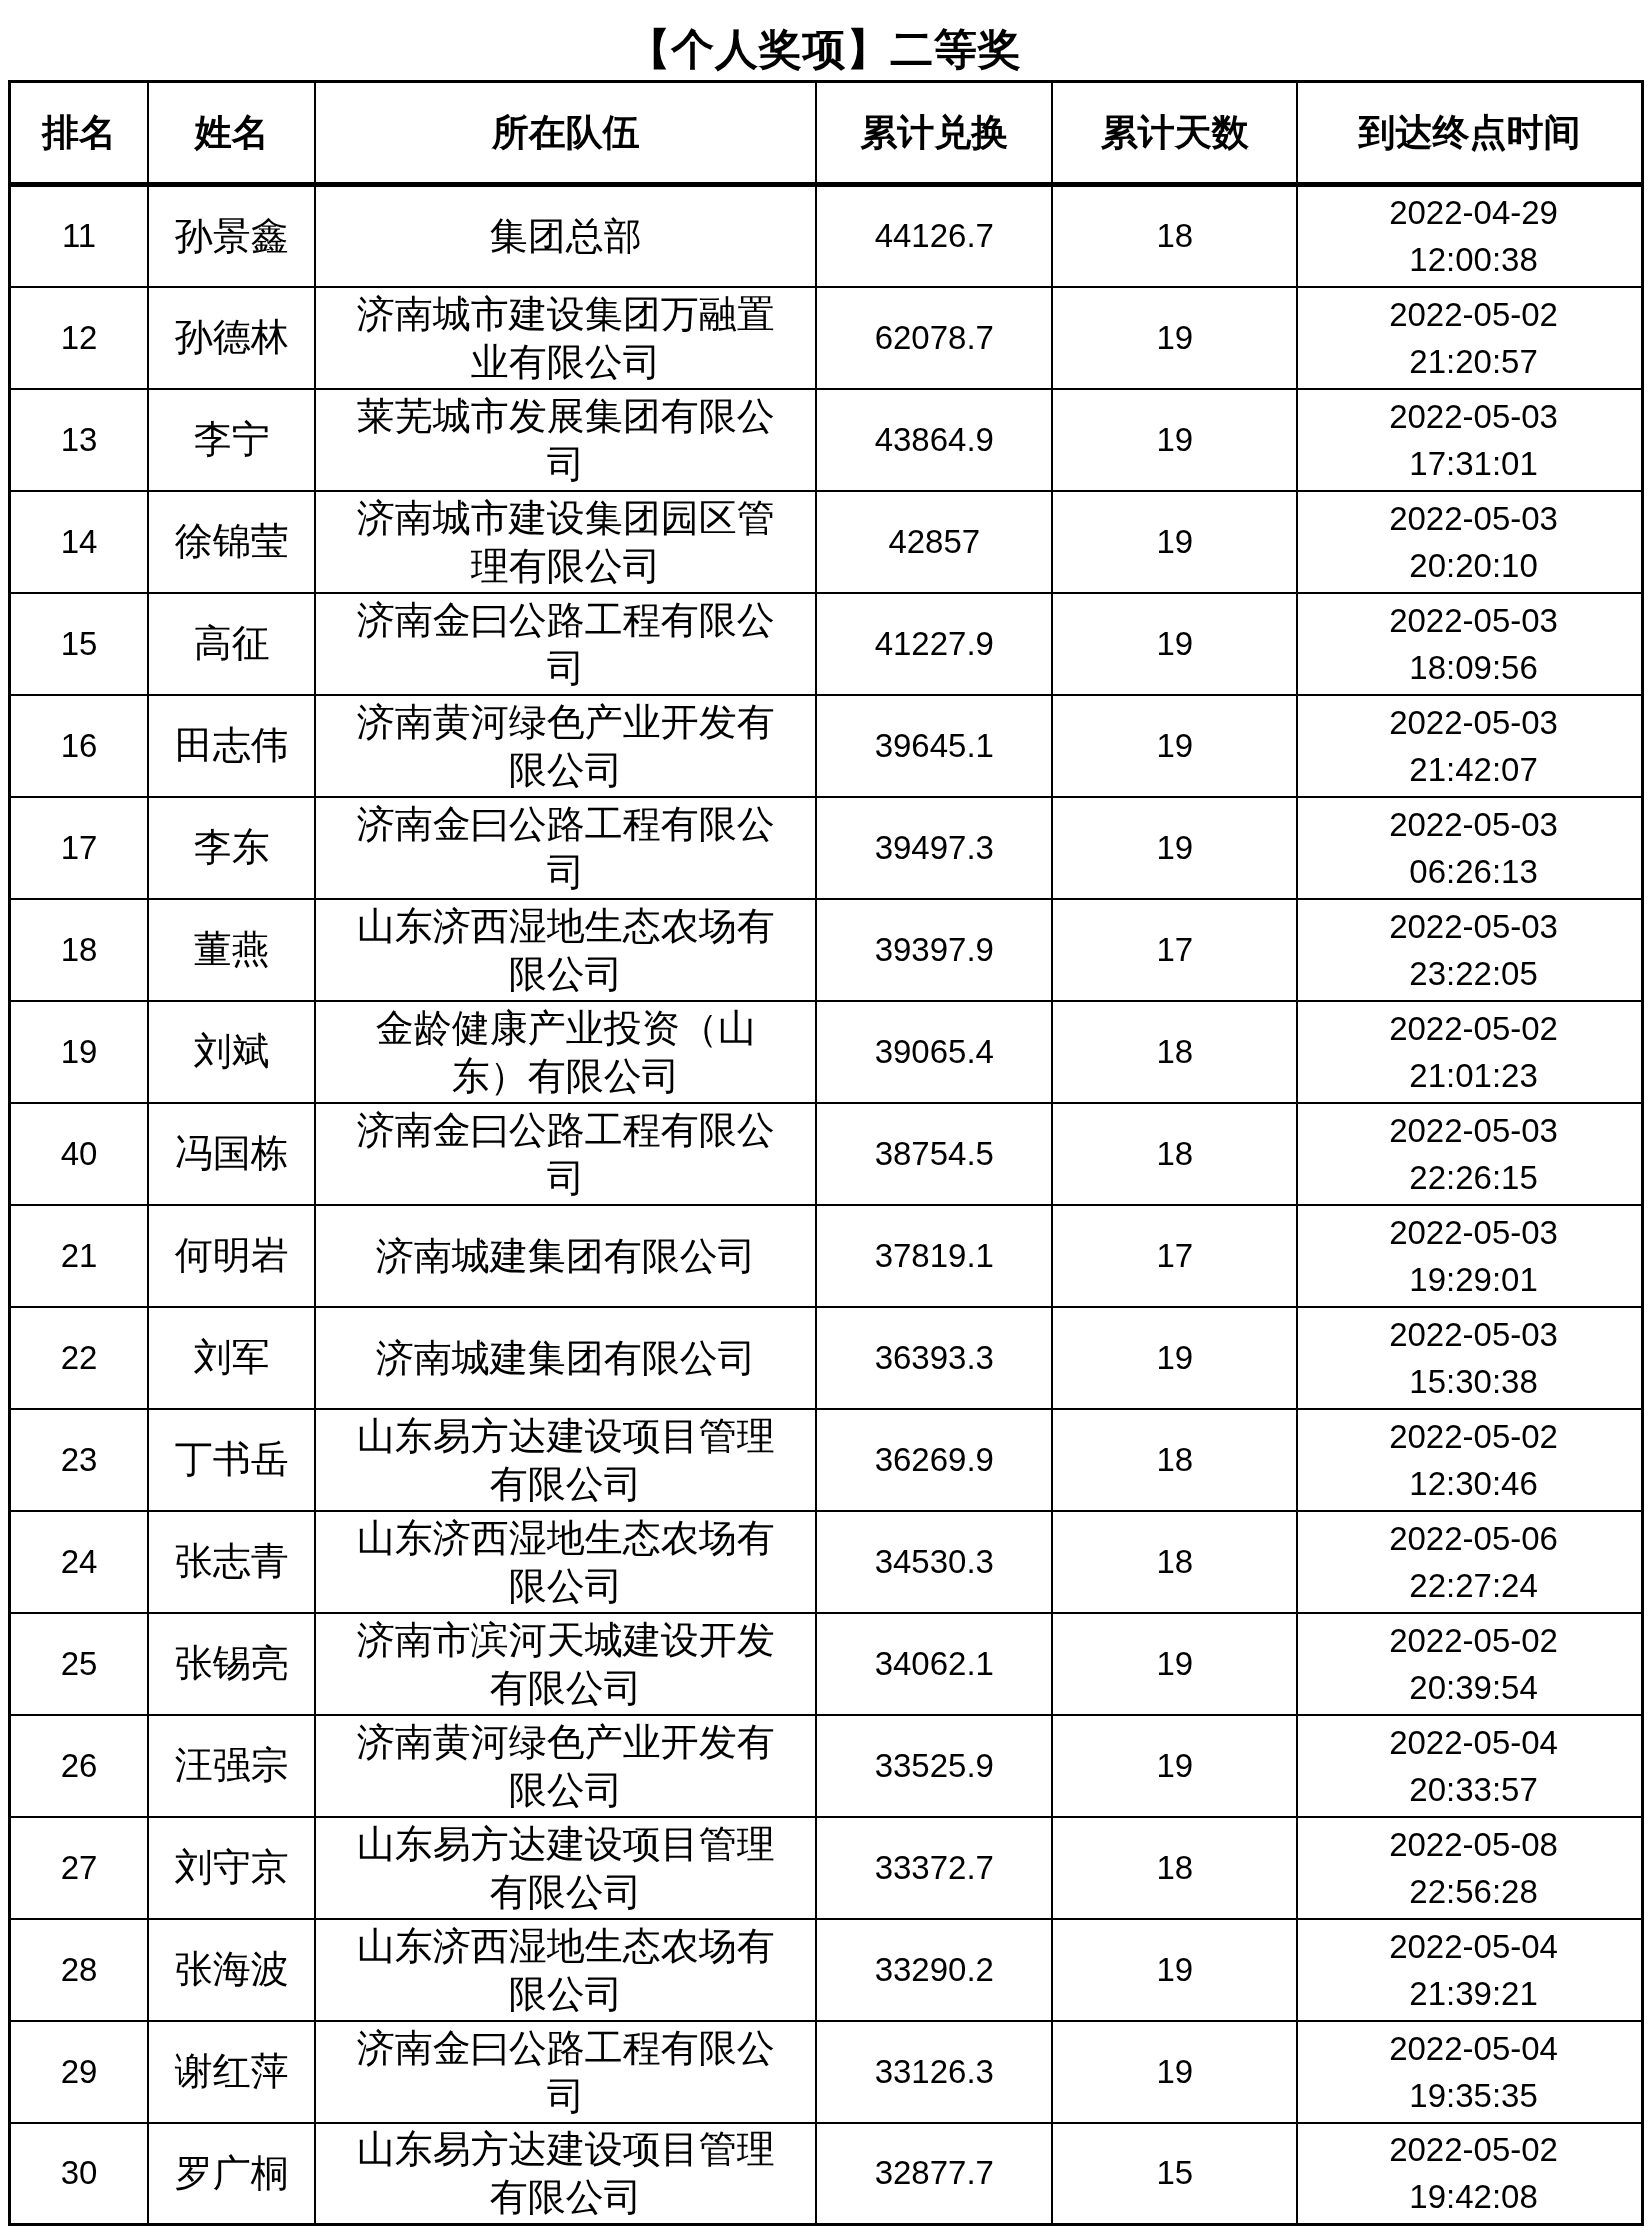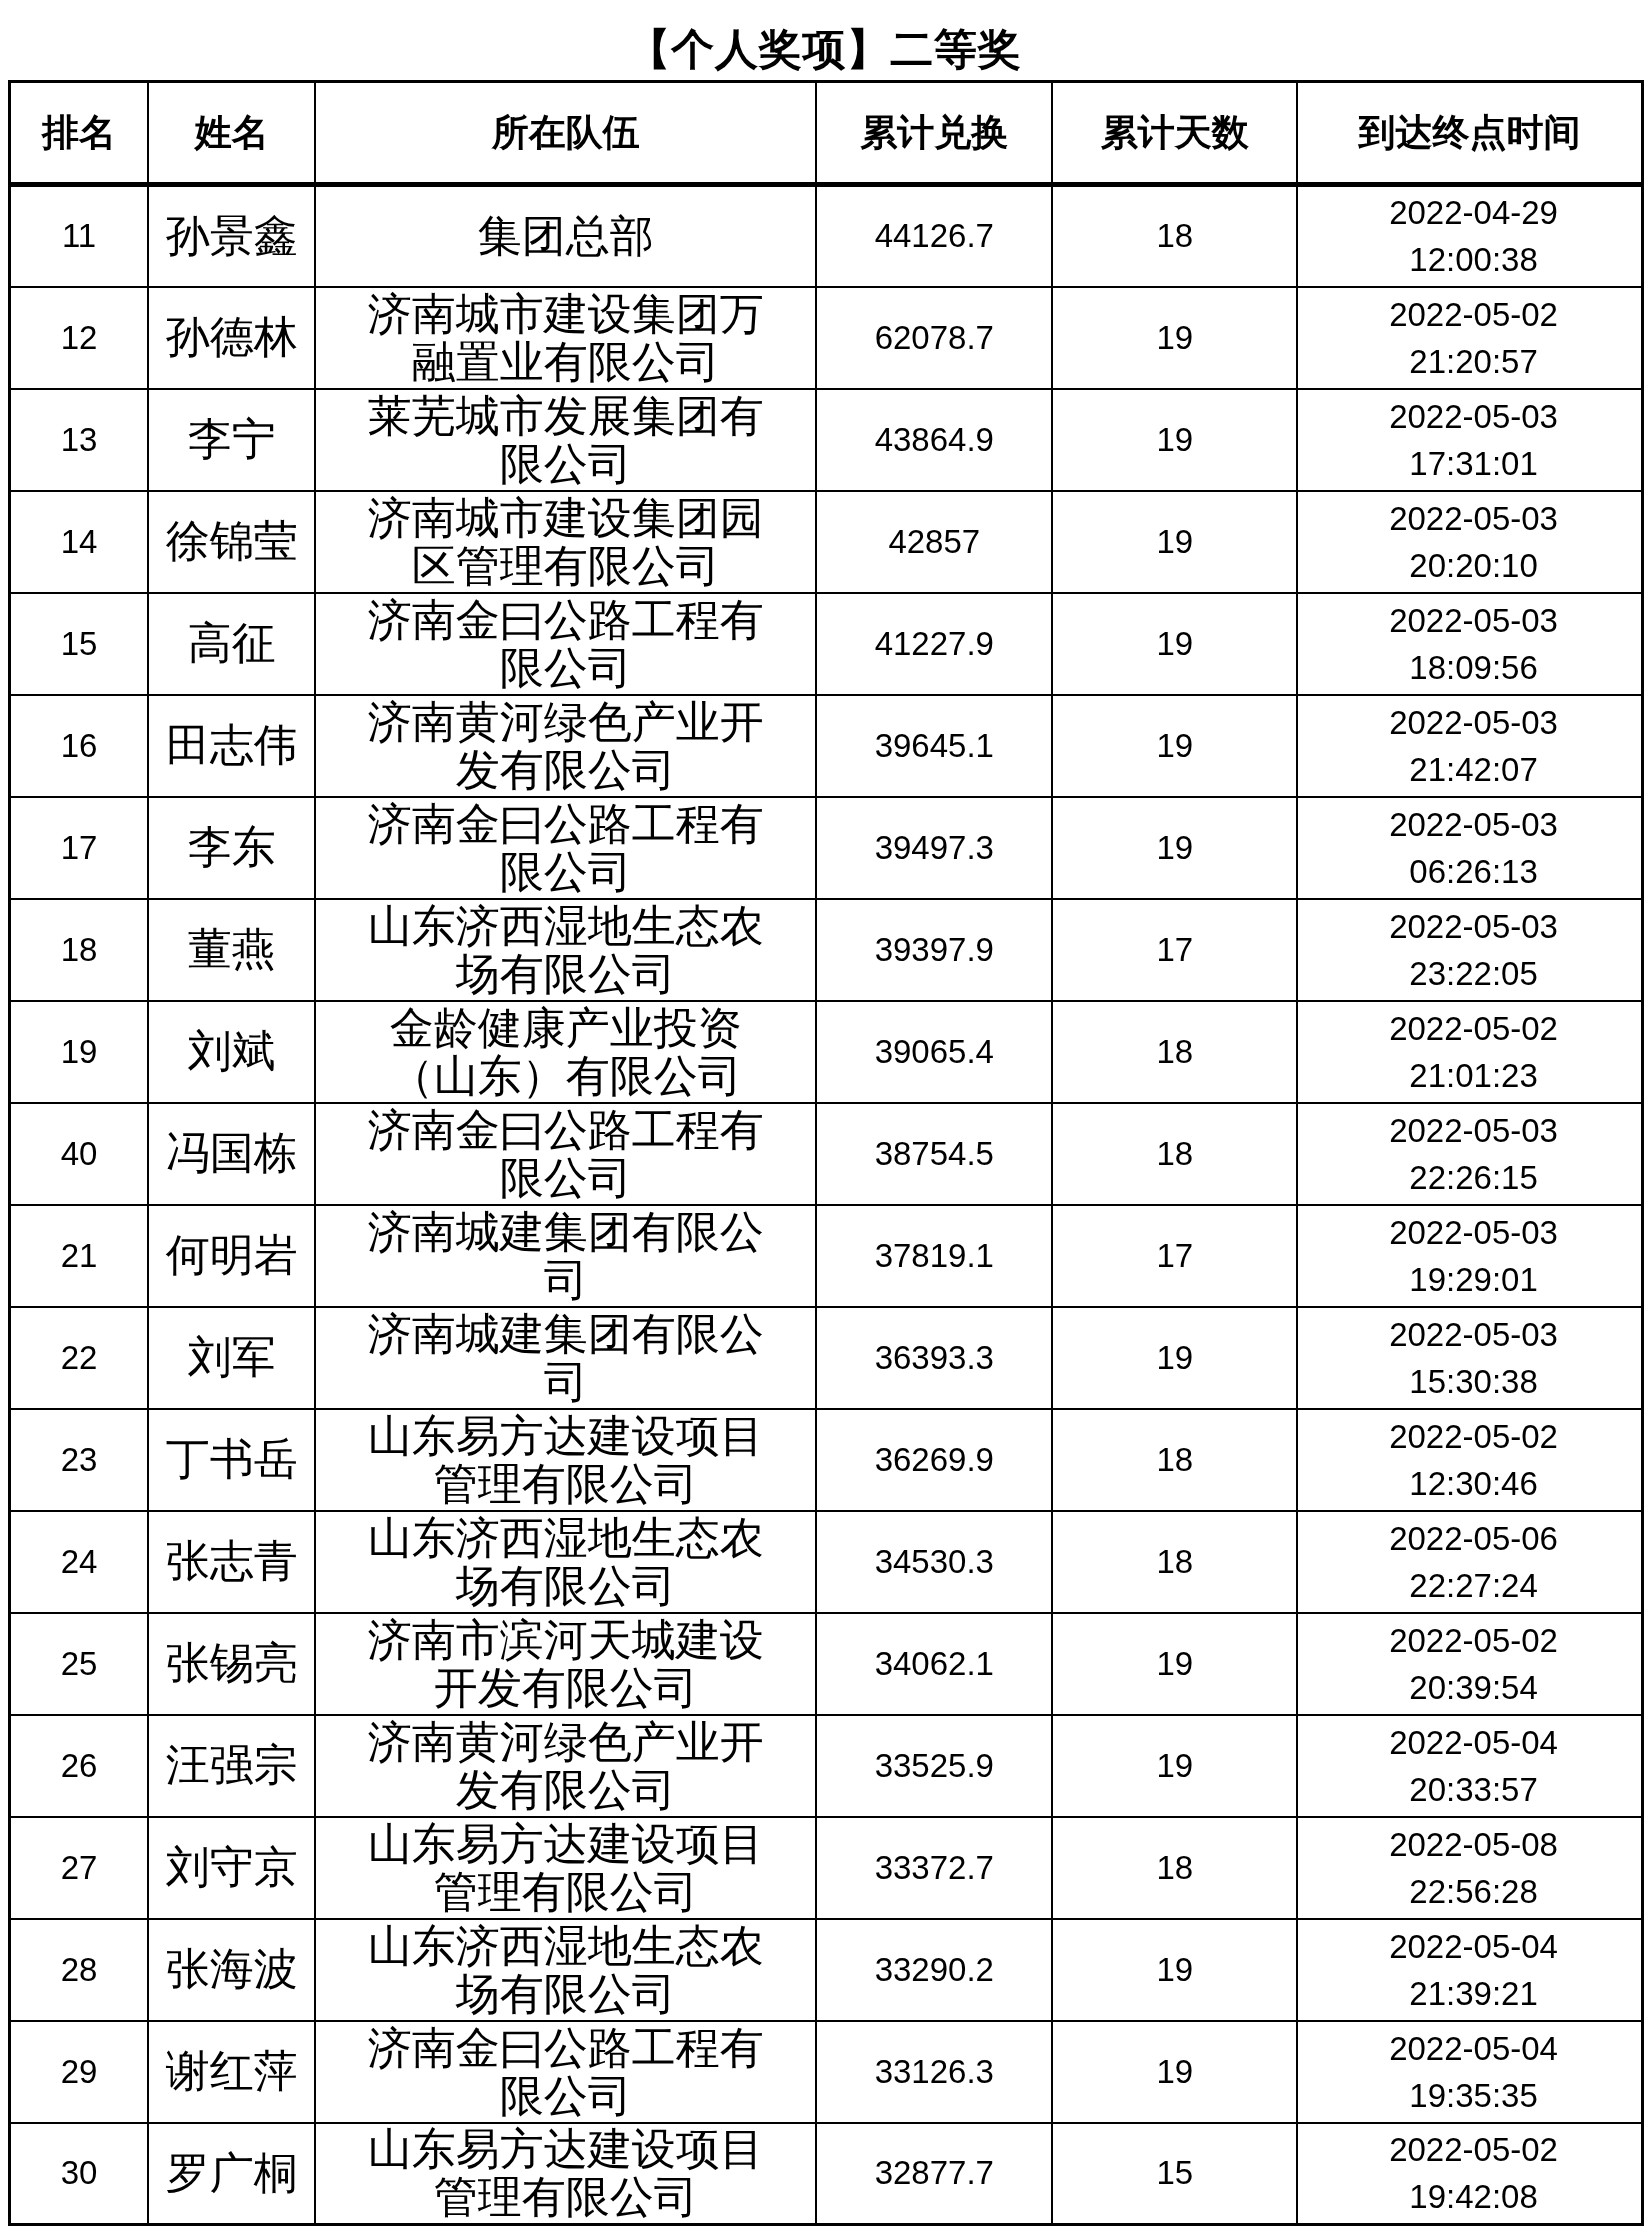--- a/index.html
+++ b/index.html
@@ -45,22 +45,22 @@
   }
   thead tr { height: 103px; }
   tbody tr { height: 102px; }
   thead th {
     font-family: "Liberation Sans", sans-serif;
     font-size: 37px;
     font-weight: bold;
     border-bottom-width: 5.4px;
   }
   td.cjk {
-    font-family: Liberation Sans, sans-serif;
-    font-size: 44px;
+    font-family: Liberation Serif, serif;
+    font-size: 38px;
   }
   td.num {
     font-family: "Liberation Sans", sans-serif;
     font-size: 33px;
   }
   td.team {
     padding: 0 39px;
     line-height: 48px;
   }
   td.dt span {

